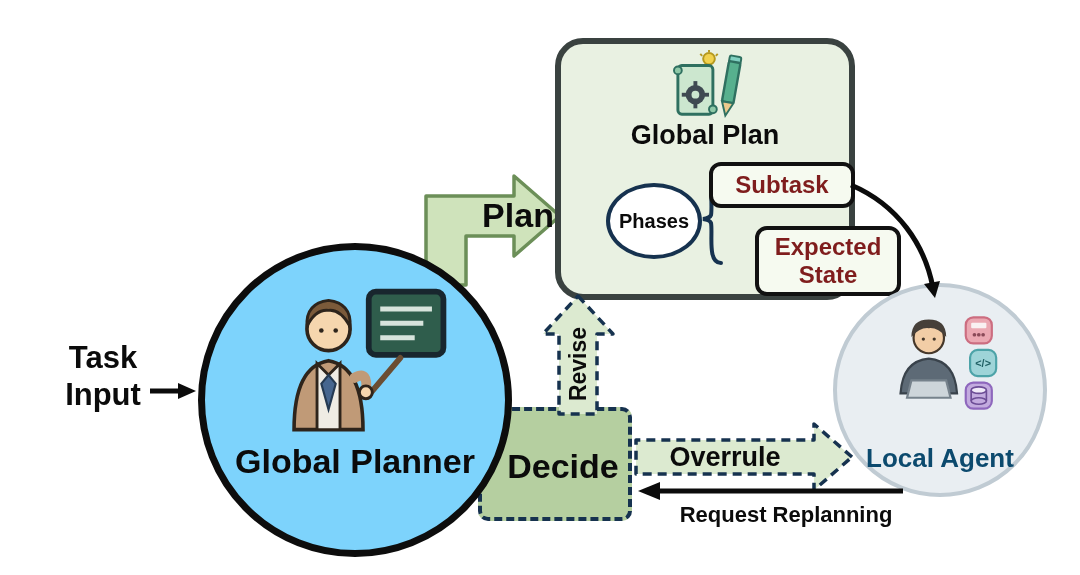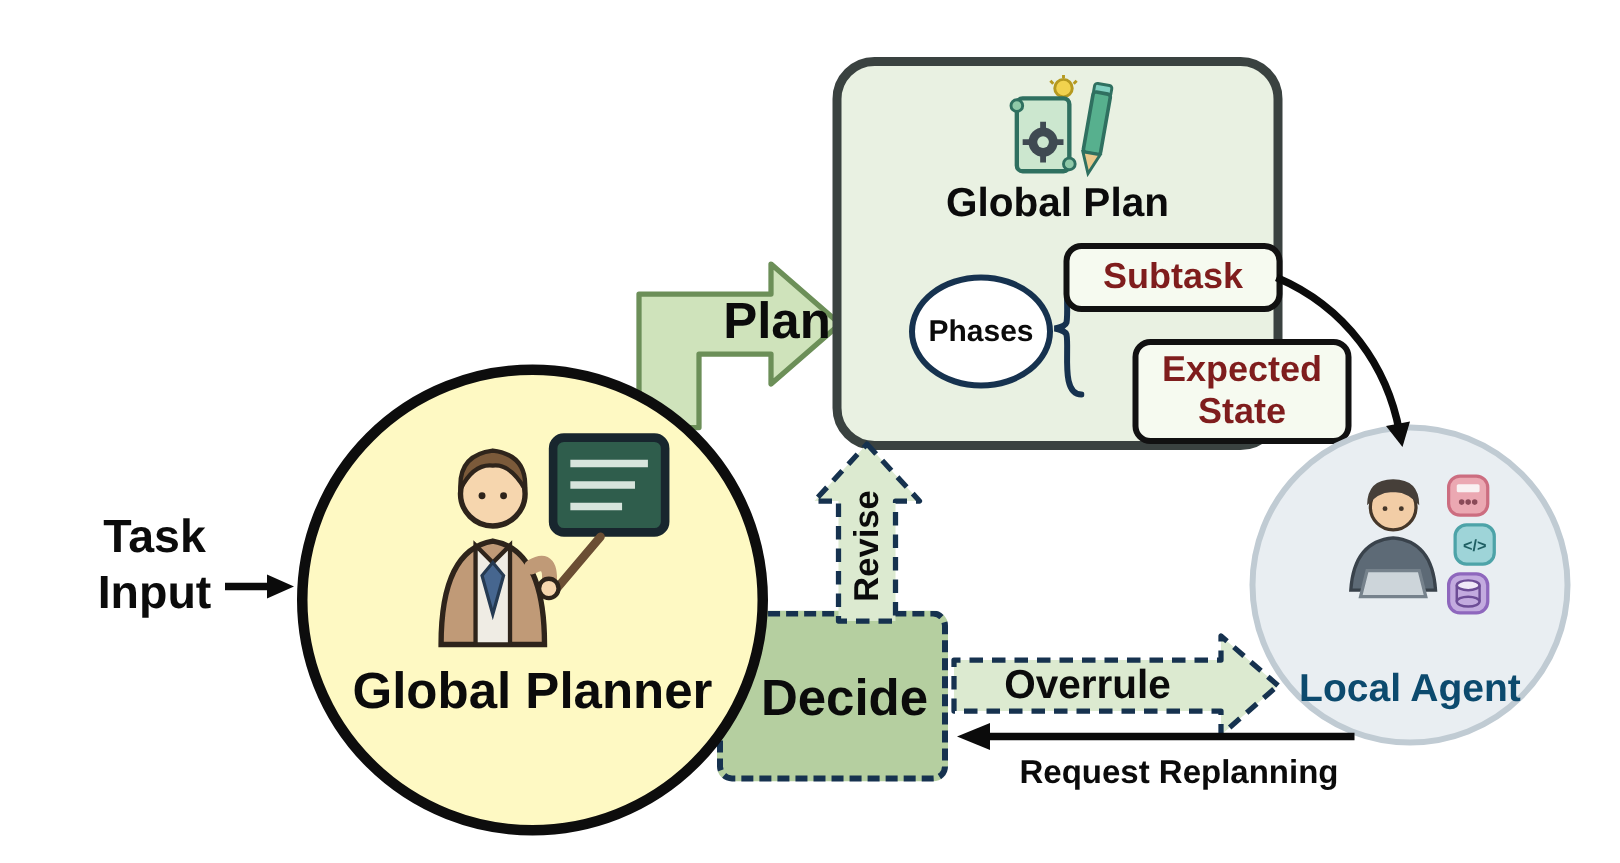--- a/index.html
+++ b/index.html
@@ -7,21 +7,21 @@
     position:relative;width:1080px;height:575px;overflow:hidden;
     background:#ffffff;font-family:"Liberation Sans", sans-serif;
   }
   .abs{position:absolute;}
   .lbl{font-weight:bold;color:#0b0b0b;white-space:nowrap;}
   .center-origin{transform:translate(-50%,-50%);}
 
   
   .planner-circle{
     left:198px;top:243px;width:314px;height:314px;border-radius:50%;
-    background:#fef9c3;border:7px solid #0d0d0d;box-sizing:border-box;
+    background:#7dd3fc;border:7px solid #0d0d0d;box-sizing:border-box;
   }
   .planner-label{left:0;top:192px;width:100%;text-align:center;font-size:34px;}
 
   
   .plan-box{
     left:555px;top:38px;width:300px;height:262px;box-sizing:border-box;
     background:#e9f1e2;border:6px solid #3a4240;border-radius:28px;
   }
   .plan-title{left:0;top:76px;width:100%;text-align:center;font-size:27px;}
   .phases-ellipse{

